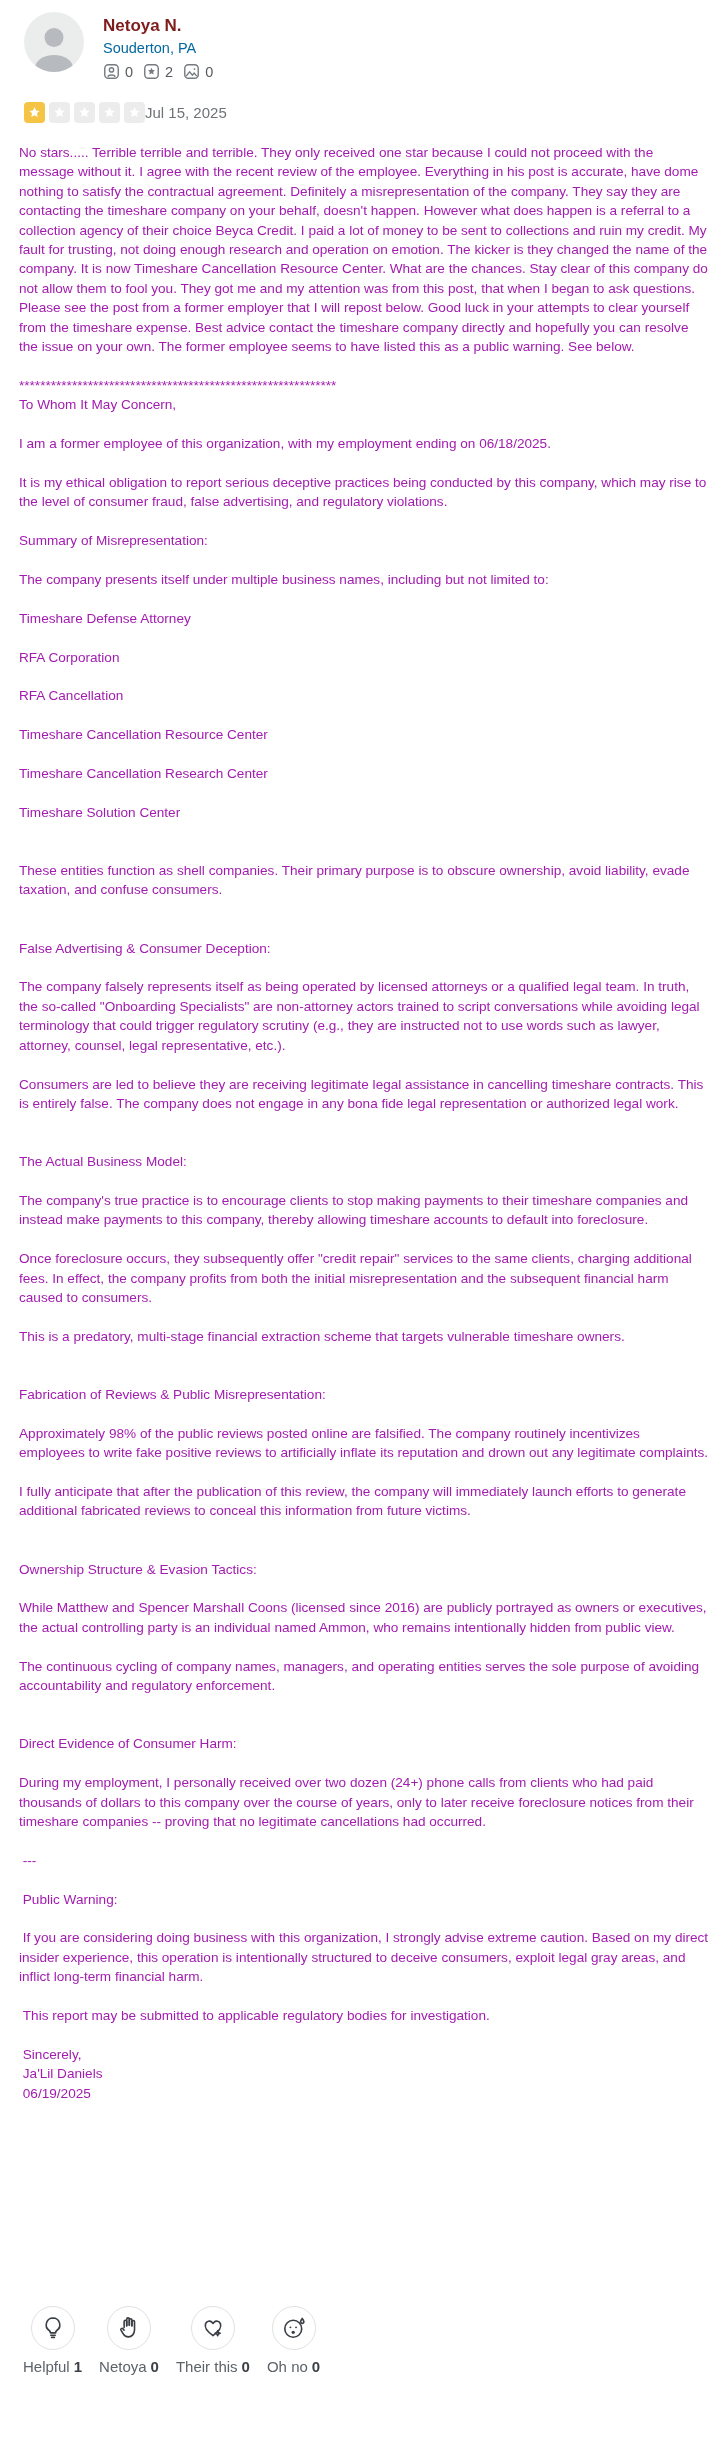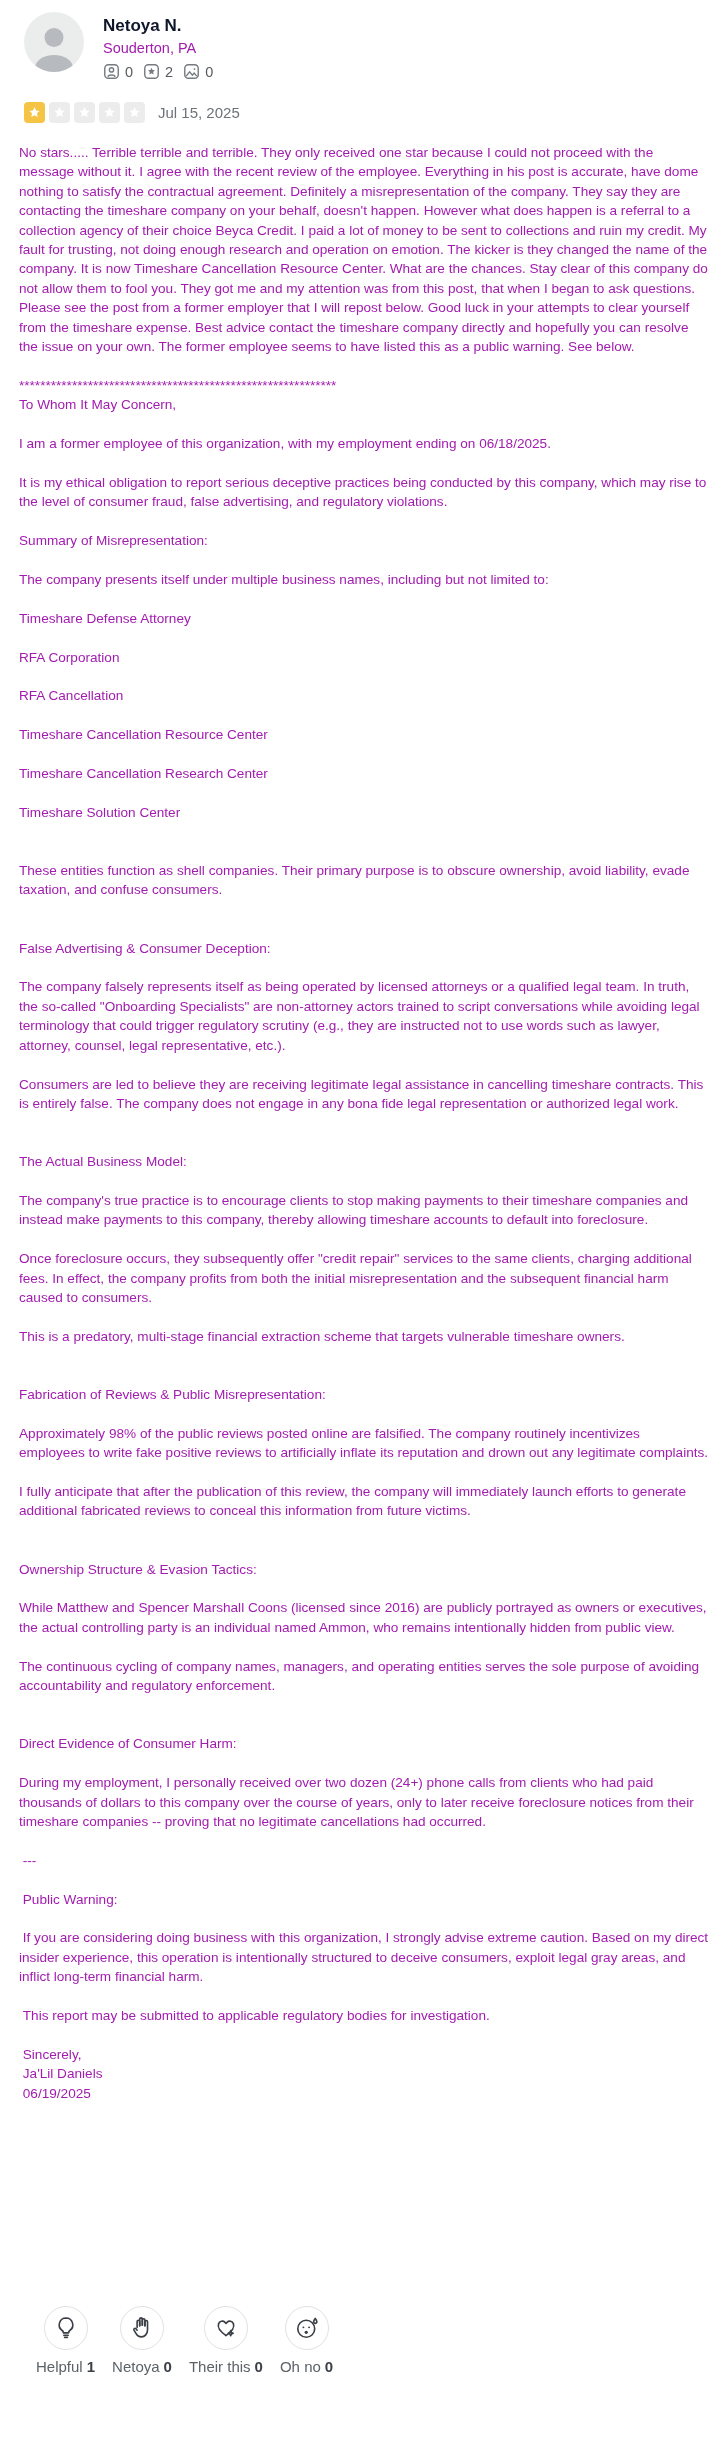--- a/index.html
+++ b/index.html
@@ -4,36 +4,36 @@
 <style>
   html,body{margin:0;padding:0;}
   body{
     width:721px;height:2451px;overflow:hidden;background:#ffffff;
     font-family:"Liberation Sans","DejaVu Sans",sans-serif;
     position:relative;
   }
   .profile{display:flex;gap:19px;padding:12px 0 0 24px;}
   .avatar{width:60px;height:60px;border-radius:50%;background:#ebecec;overflow:hidden;flex:0 0 auto;position:relative;}
   .info{padding-top:3px;}
-  .name{font-size:17px;font-weight:bold;color:#0f172a;line-height:21px;}
-  .loc{font-size:14.5px;color:#a21caf;margin-top:3px;line-height:19px;}
+  .name{font-size:17px;font-weight:bold;color:#7f1d1d;line-height:21px;}
+  .loc{font-size:14.5px;color:#0369a1;margin-top:3px;line-height:19px;}
   .stats{display:flex;align-items:center;gap:10px;margin-top:5px;}
   .stat{display:flex;align-items:center;gap:5px;font-size:14.5px;color:#555b61;}
   .stat svg{display:block;}
-  .rating-row{display:flex;align-items:center;gap:13px;margin:22px 0 0 24px;}
+  .rating-row{display:flex;align-items:center;margin:22px 0 0 24px;}
   .stars{display:flex;gap:4px;}
   .star{width:21px;height:21px;border-radius:4px;background:#ececec;display:flex;align-items:center;justify-content:center;}
   .star.filled{background:#f6c444;}
   .date{font-size:15px;color:#6d7379;}
   .review-body{
     margin:20px 14px 0 19px;width:690px;
     font-size:13.6px;line-height:19.4px;color:#a21caf;
     white-space:pre-wrap;max-height:2158px;overflow:hidden;
   }
-  .reactions{position:absolute;left:36px;top:2306px;display:flex;gap:17px;}
+  .reactions{position:absolute;left:23px;top:2306px;display:flex;gap:17px;}
   .reaction{display:flex;flex-direction:column;align-items:center;background:none;border:none;padding:0;cursor:pointer;font-family:inherit;}
   .reaction-circle{width:42px;height:42px;border-radius:50%;border:1px solid #e0e1e3;background:#fff;display:flex;align-items:center;justify-content:center;}
   .reaction-label{margin-top:8px;font-size:15px;color:#5d6268;white-space:nowrap;}
   .reaction-count{font-weight:bold;color:#3c4147;margin-left:4px;}
 </style>
 </head>
 <body>
 
 <header class="profile">
   <div class="avatar">

